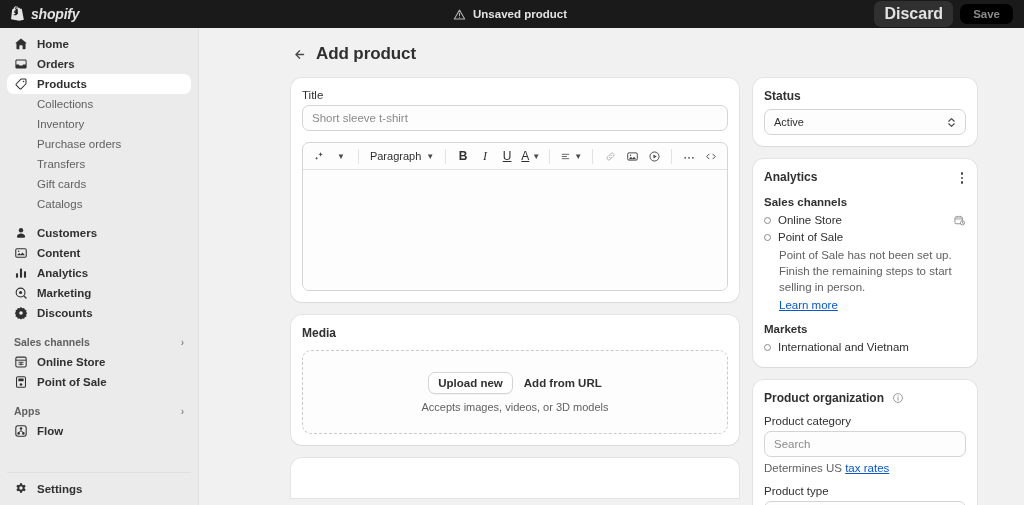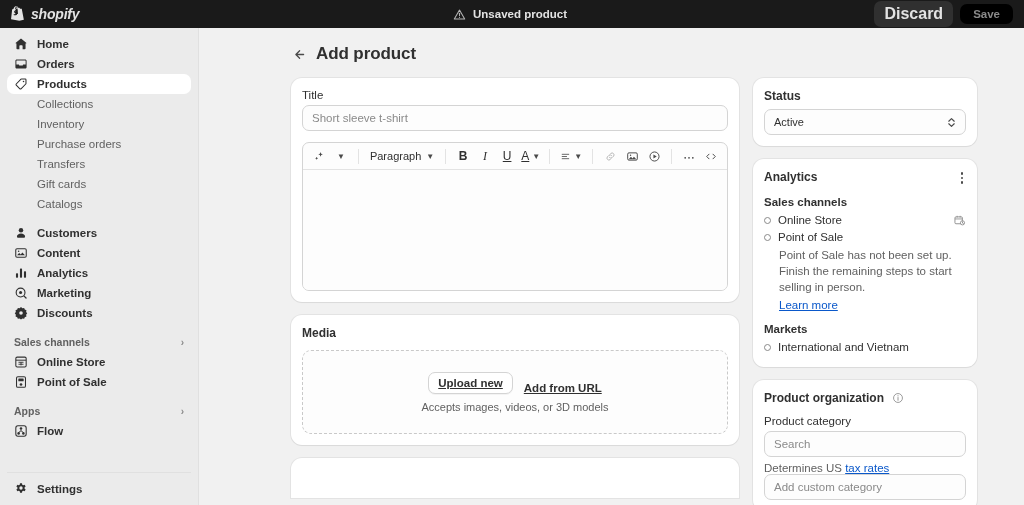--- a/index.html
+++ b/index.html
@@ -174,21 +174,21 @@
 
   
   .dropzone {
     margin-top: 10px;
     border: 1px dashed #c9c9c9; border-radius: 9px;
     background: #fdfdfd;
     height: 84px;
     display: flex; flex-direction: column;
     align-items: center; justify-content: center; gap: 7px;
   }
-  .dz-row { display: flex; align-items: flex-end; gap: 11px; text-decoration: underline; }
+  .dz-row { display: flex; align-items: center; gap: 11px; }
   .btn-secondary {
     background: #ffffff; color: #303030;
     border: 1px solid #d4d4d4; border-radius: 7px;
     font-size: 11.5px; font-weight: 600;
     padding: 4px 9px; cursor: pointer;
     font-family: inherit;
     box-shadow: 0 1px 0 rgba(0,0,0,.04);
   }
   .link-btn {
     background: none; border: none; cursor: pointer;
@@ -602,18 +602,19 @@
             </span>
           </div>
 
           <label class="field-label">Product category</label>
           <input class="text-input" type="text" placeholder="Search" style="">
 
           <div class="muted-note">
             <span>Determines US </span><span class="link-blue">tax rates</span>
           </div>
 
+          <label class="field-label" style="margin-top:11px;">Product type</label>
           <input class="text-input" type="text" placeholder="Add custom category" style="">
         </section>
       </div>
     </div>
   </main>
 </div>
 
 </body></html>

